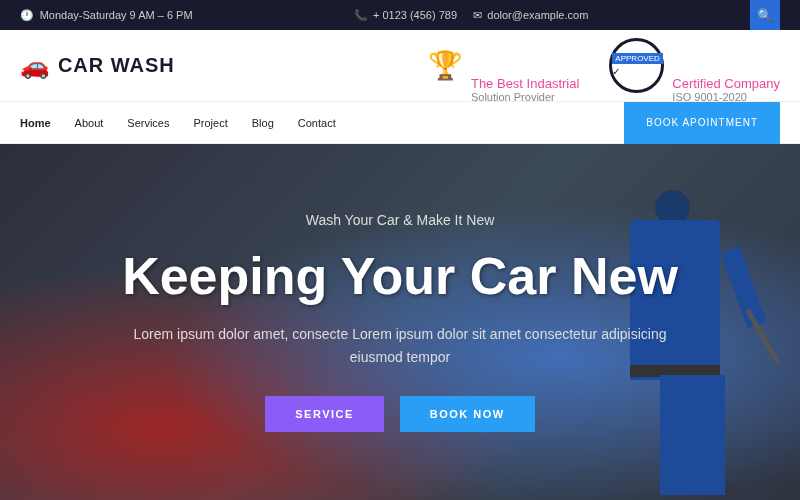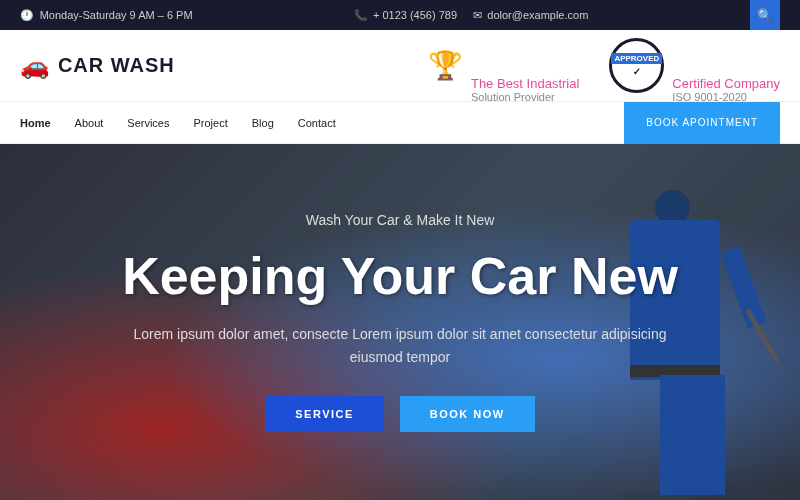--- a/index.html
+++ b/index.html
@@ -43,22 +43,22 @@
     .badge { display: flex; align-items: center; gap: 8px; }
     .badge-trophy { color: #f0c040; font-size: 28px; }
     .badge-info { display: flex; flex-direction: column; }
     .badge-title { font-size: 13px; font-weight: 400; color: #ec4899; margin-top: 48px; }
     .badge-sub { font-size: 11px; color: #888; }
     .badge-stamp {
       width: 55px; height: 55px;
       border: 3px solid #1a1a2e;
       border-radius: 50%;
       display: flex; flex-direction: column;
-      align-items: center; justify-content: center;
-      font-size: 7px; font-weight: 700; color: #1a1a2e;
+      align-items: flex-start; justify-content: center;
+      font-size: 7px; font-weight: 400; color: #1a1a2e;
       text-align: center;
       line-height: 1.2;
     }
     .badge-stamp .stamp-approved { font-size: 8px; background: #2a6dd9; color: white; padding: 1px 3px; margin-bottom: 2px; }
 
     
     .nav {
       background: #fff;
       display: flex;
       align-items: center;
@@ -133,21 +133,21 @@
     .hero-buttons { display: flex; gap: 16px; justify-content: center; }
     .hero-btn {
       padding: 12px 30px;
       font-size: 11px;
       font-weight: 700;
       letter-spacing: 1.5px;
       text-transform: uppercase;
       cursor: pointer;
       border: none;
     }
-    .hero-btn-service { background: #1d4ed8; color: #fff; }
+    .hero-btn-service { background: #8b5cf6; color: #fff; }
     .hero-btn-book { background: #2a9df4; color: #fff; }
   </style>
 </head>
 <body>
 
 <div class="top-bar">
   <div class="top-bar-left">
     <span>🕐</span>
     <span>Monday-Saturday 9 AM – 6 PM</span>
   </div>

